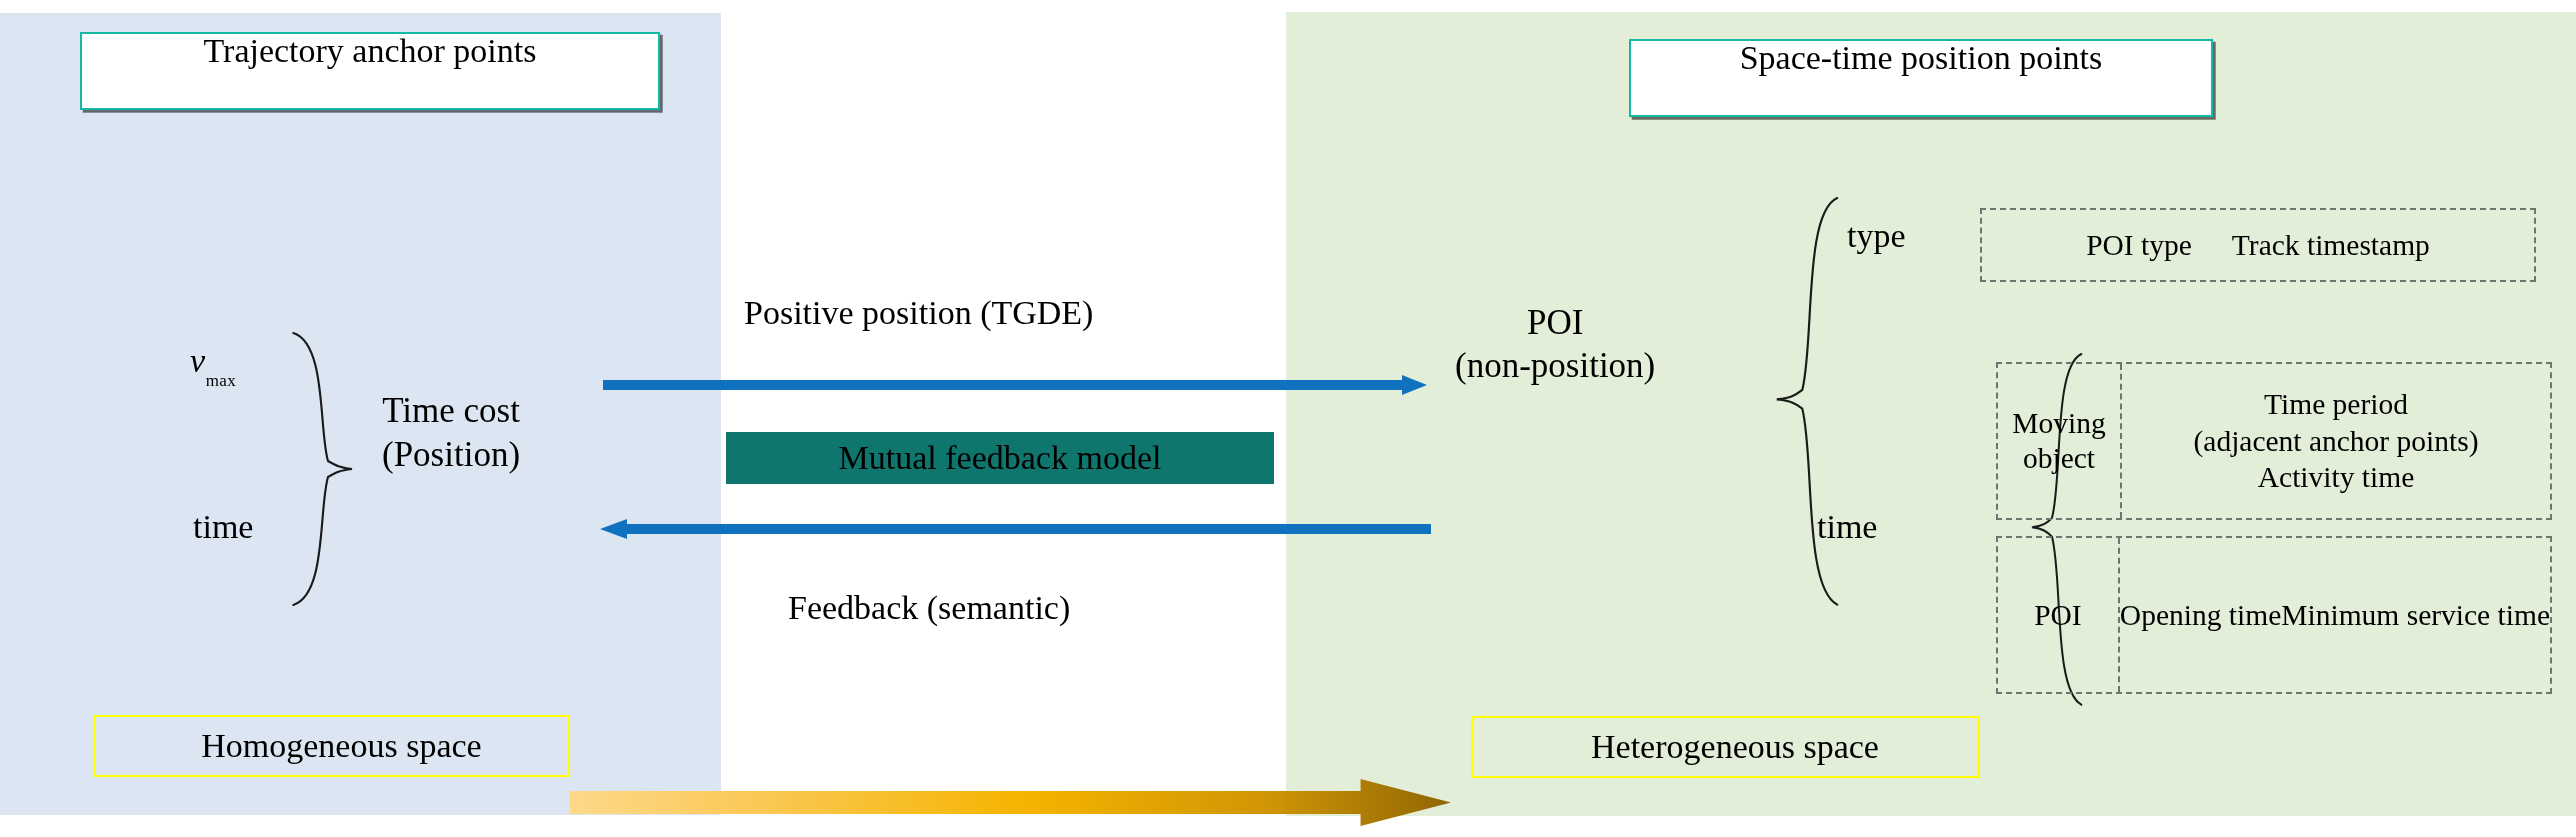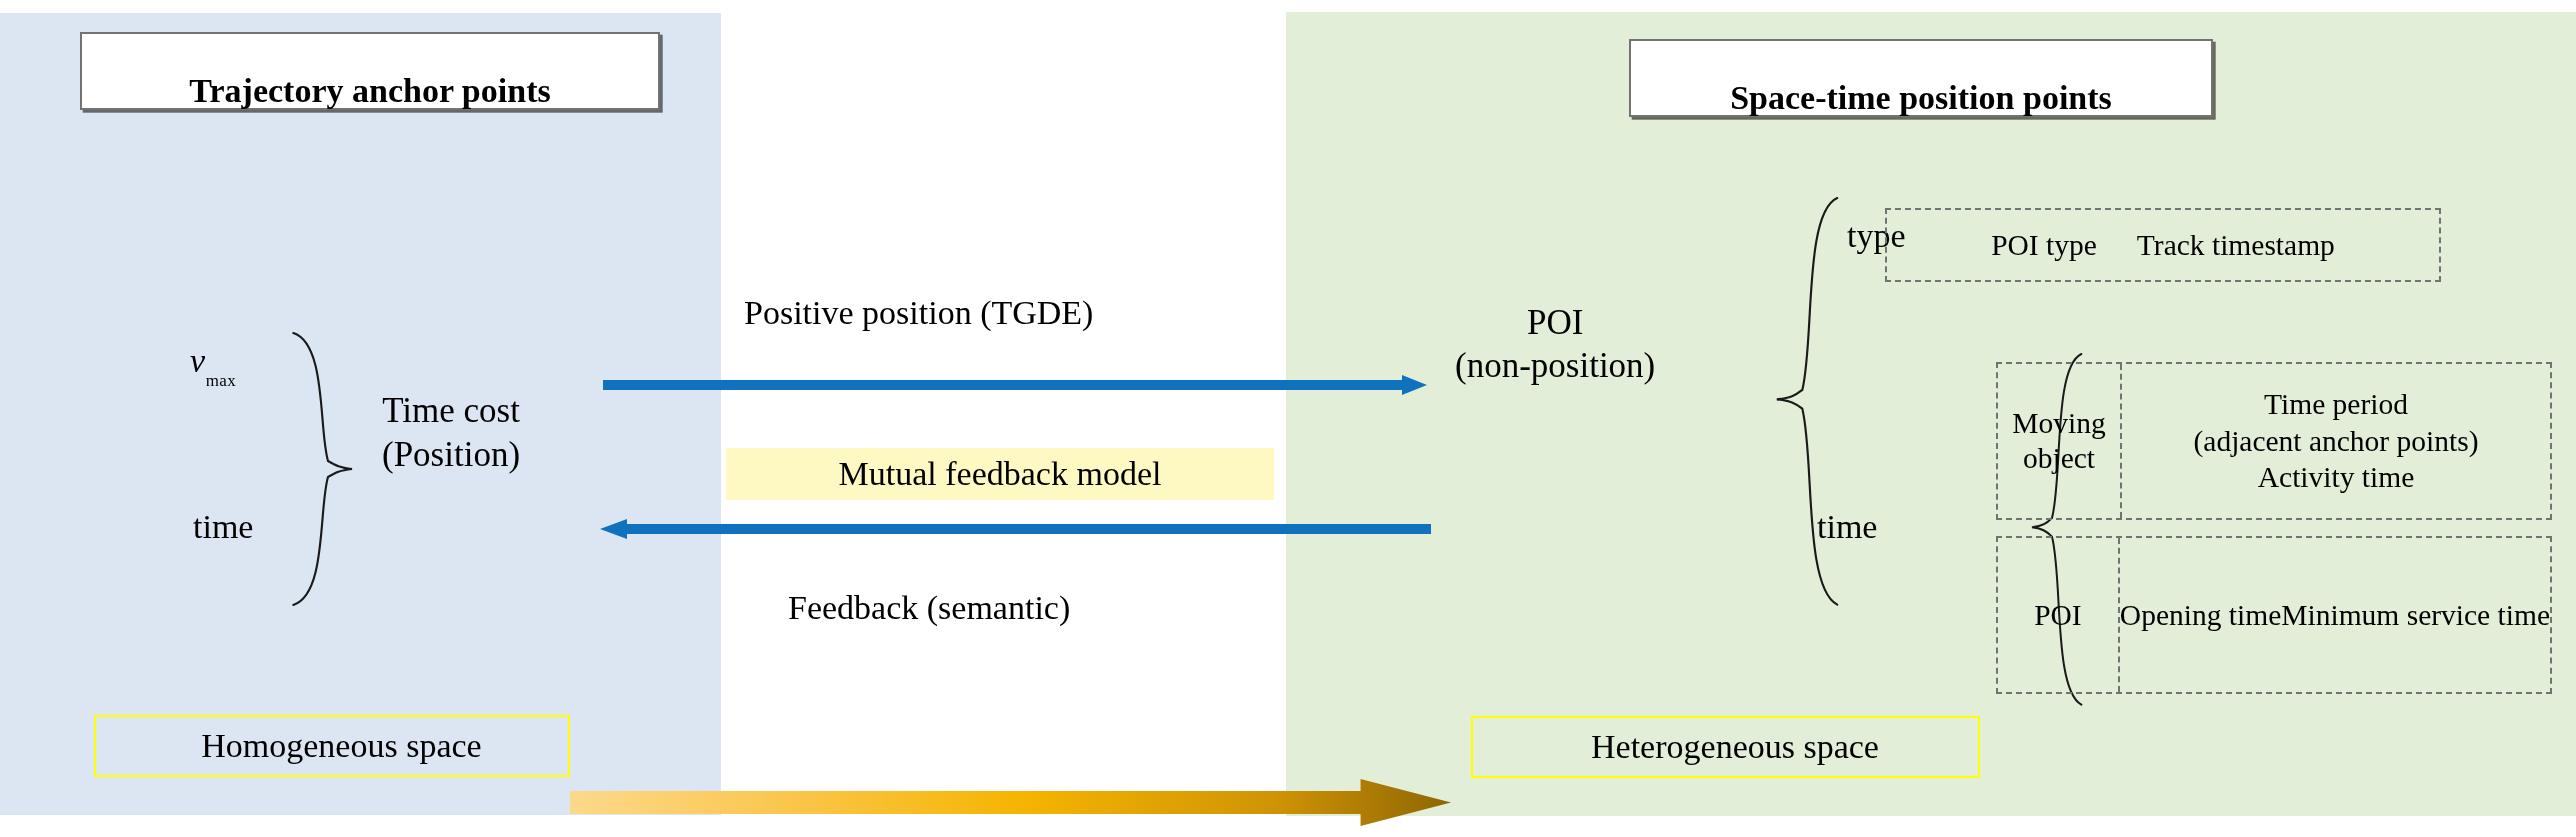--- a/index.html
+++ b/index.html
@@ -5,23 +5,23 @@
   html,body{margin:0;padding:0;background:#ffffff;}
   body{width:2576px;height:838px;position:relative;overflow:hidden;
        font-family:"Liberation Serif","DejaVu Serif",serif;color:#000;}
 
   
   .panel{position:absolute;}
   #panel-left{left:0;top:13.4px;width:721px;height:802px;background:#dce6f2;}
   #panel-right{left:1286px;top:12px;width:1290px;height:804px;background:#e2eed8;}
 
   
-  .header-box{position:absolute;background:#ffffff;border:2px solid #737373;
+  .header-box{position:absolute;background:#ffffff;border:2px solid #14b8a6;
        box-shadow:2.7px 2.7px 0 rgba(0,0,0,.55);
-       display:flex;align-items:flex-end;justify-content:center;font-weight:bold;}
+       display:flex;align-items:flex-start;justify-content:center;}
   .header-box span{font-size:34px;line-height:1;white-space:nowrap;}
   #hdr-left{left:80px;top:32px;width:576px;height:74px;}
   #hdr-right{left:1629px;top:39px;width:580px;height:74px;}
 
   
   .txt{position:absolute;white-space:nowrap;line-height:1.08;}
   #vmax{left:190px;top:343px;font-size:34px;font-style:italic;}
   #vmax .sub{font-size:17px;font-style:normal;vertical-align:sub;
              position:relative;top:6px;left:0.7px;letter-spacing:0.3px;}
   #time-left{left:193px;top:509px;font-size:34px;}
@@ -44,33 +44,33 @@
                 border-top:10px solid transparent;border-bottom:10px solid transparent;}
 
   #arrow-fwd{left:603px;top:375px;width:824px;}
   #arrow-fwd .shaft{left:0;width:801px;}
   #arrow-fwd .head{left:799px;border-left:25.5px solid #1072be;}
 
   #arrow-back{left:600px;top:519px;width:831px;}
   #arrow-back .shaft{left:27px;width:804px;}
   #arrow-back .head{left:0;border-right:27px solid #1072be;}
 
-  #mutual{position:absolute;left:726px;top:448px;width:548px;height:52px;
-          background:#fef9c3;display:flex;align-items:center;justify-content:center;}
+  #mutual{position:absolute;left:726px;top:432px;width:548px;height:52px;
+          background:#0f766e;display:flex;align-items:center;justify-content:center;}
   #mutual span{font-size:34px;white-space:nowrap;}
 
   
   #poi-label{left:1455px;top:302px;font-size:35px;text-align:center;}
   #poi-label div{line-height:1.22;}
   #type-label{left:1847px;top:218px;font-size:34px;}
   #time-label{left:1817px;top:509px;font-size:34px;}
 
   
   .dashbox{position:absolute;border:2px dashed #6e7570;box-sizing:border-box;}
-  #box-type{left:1885px;top:208px;width:556px;height:74px;
+  #box-type{left:1980px;top:208px;width:556px;height:74px;
             display:flex;align-items:center;justify-content:center;gap:40px;}
   #box-type span{font-size:29.5px;white-space:nowrap;}
 
   #box-moving{left:1996px;top:362px;width:556px;height:158px;display:flex;justify-content:space-between;}
   #box-moving .cell-l{width:124px;border-right:2px dashed #6e7570;
         display:flex;align-items:center;justify-content:center;box-sizing:border-box;}
   #box-moving .cell-l div{font-size:29.5px;text-align:center;line-height:1.2;}
   #box-moving .cell-r{flex:1;display:flex;flex-direction:column;
         align-items:center;justify-content:center;}
   #box-moving .cell-r span{font-size:29.5px;white-space:nowrap;line-height:1.24;}

